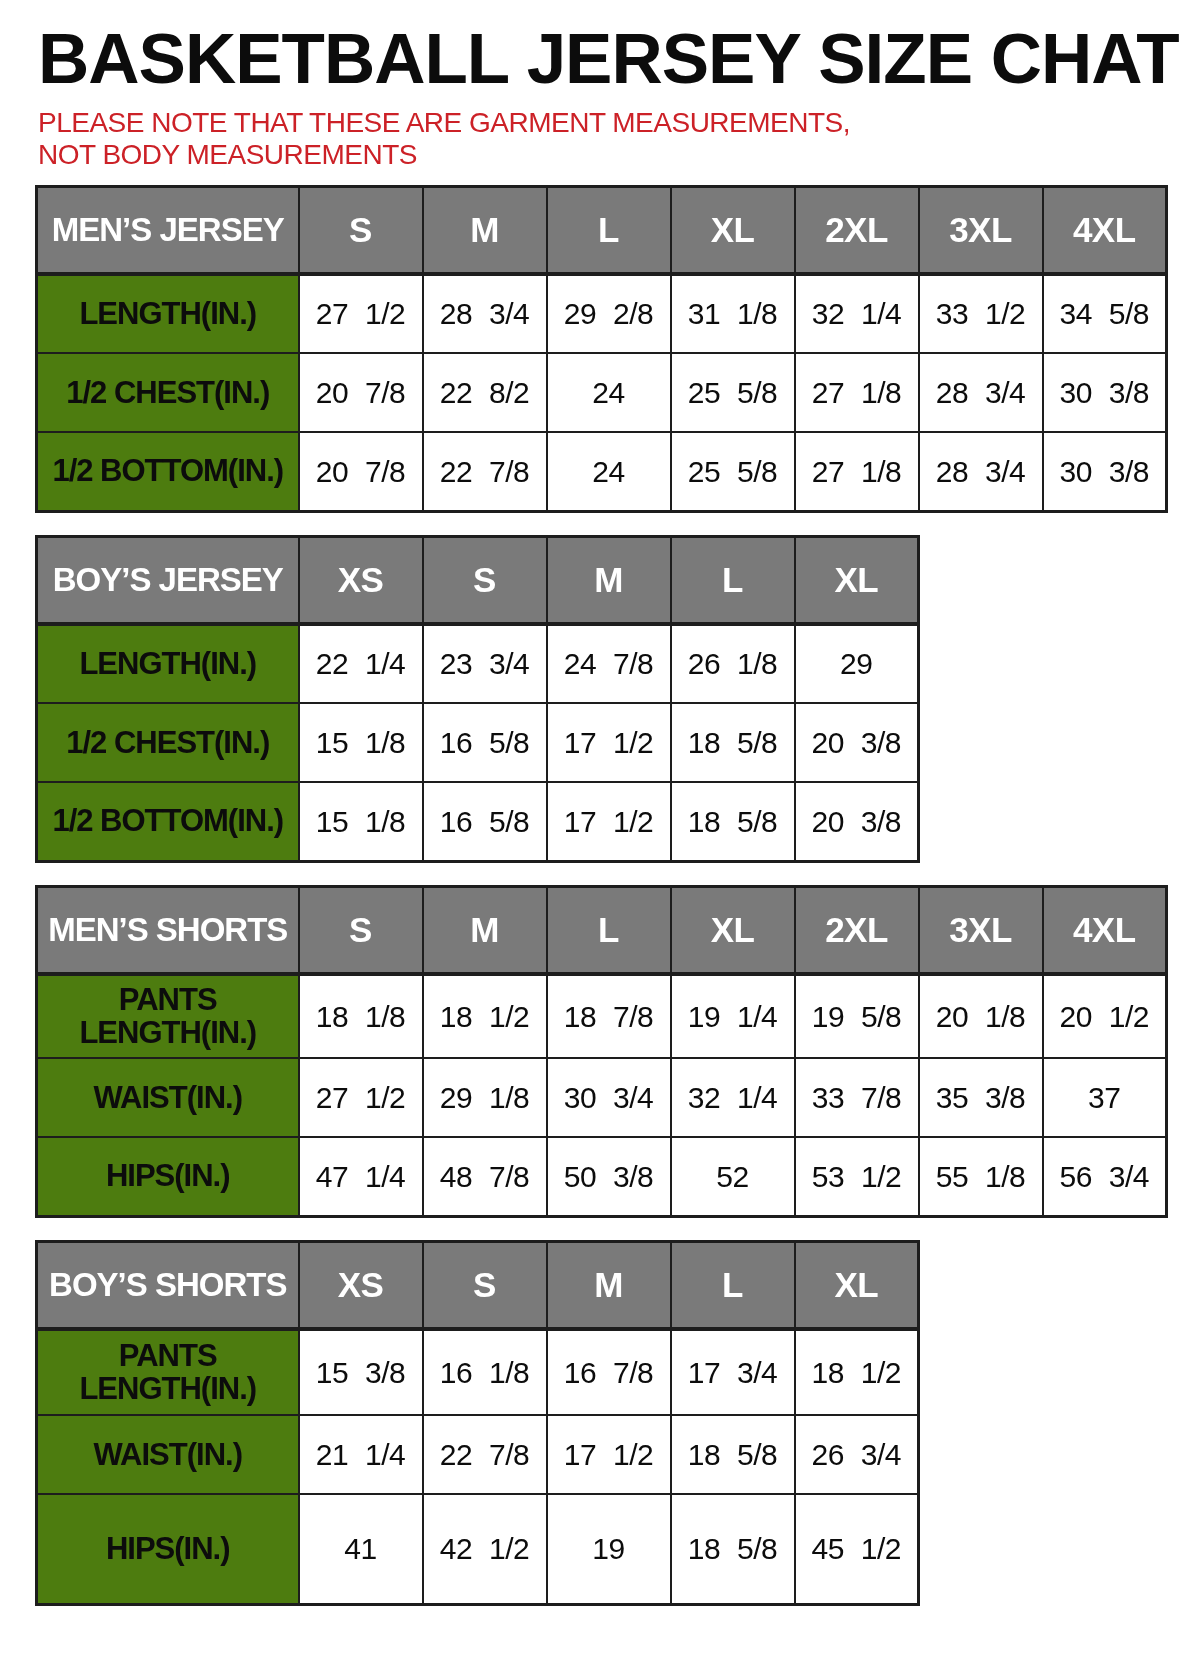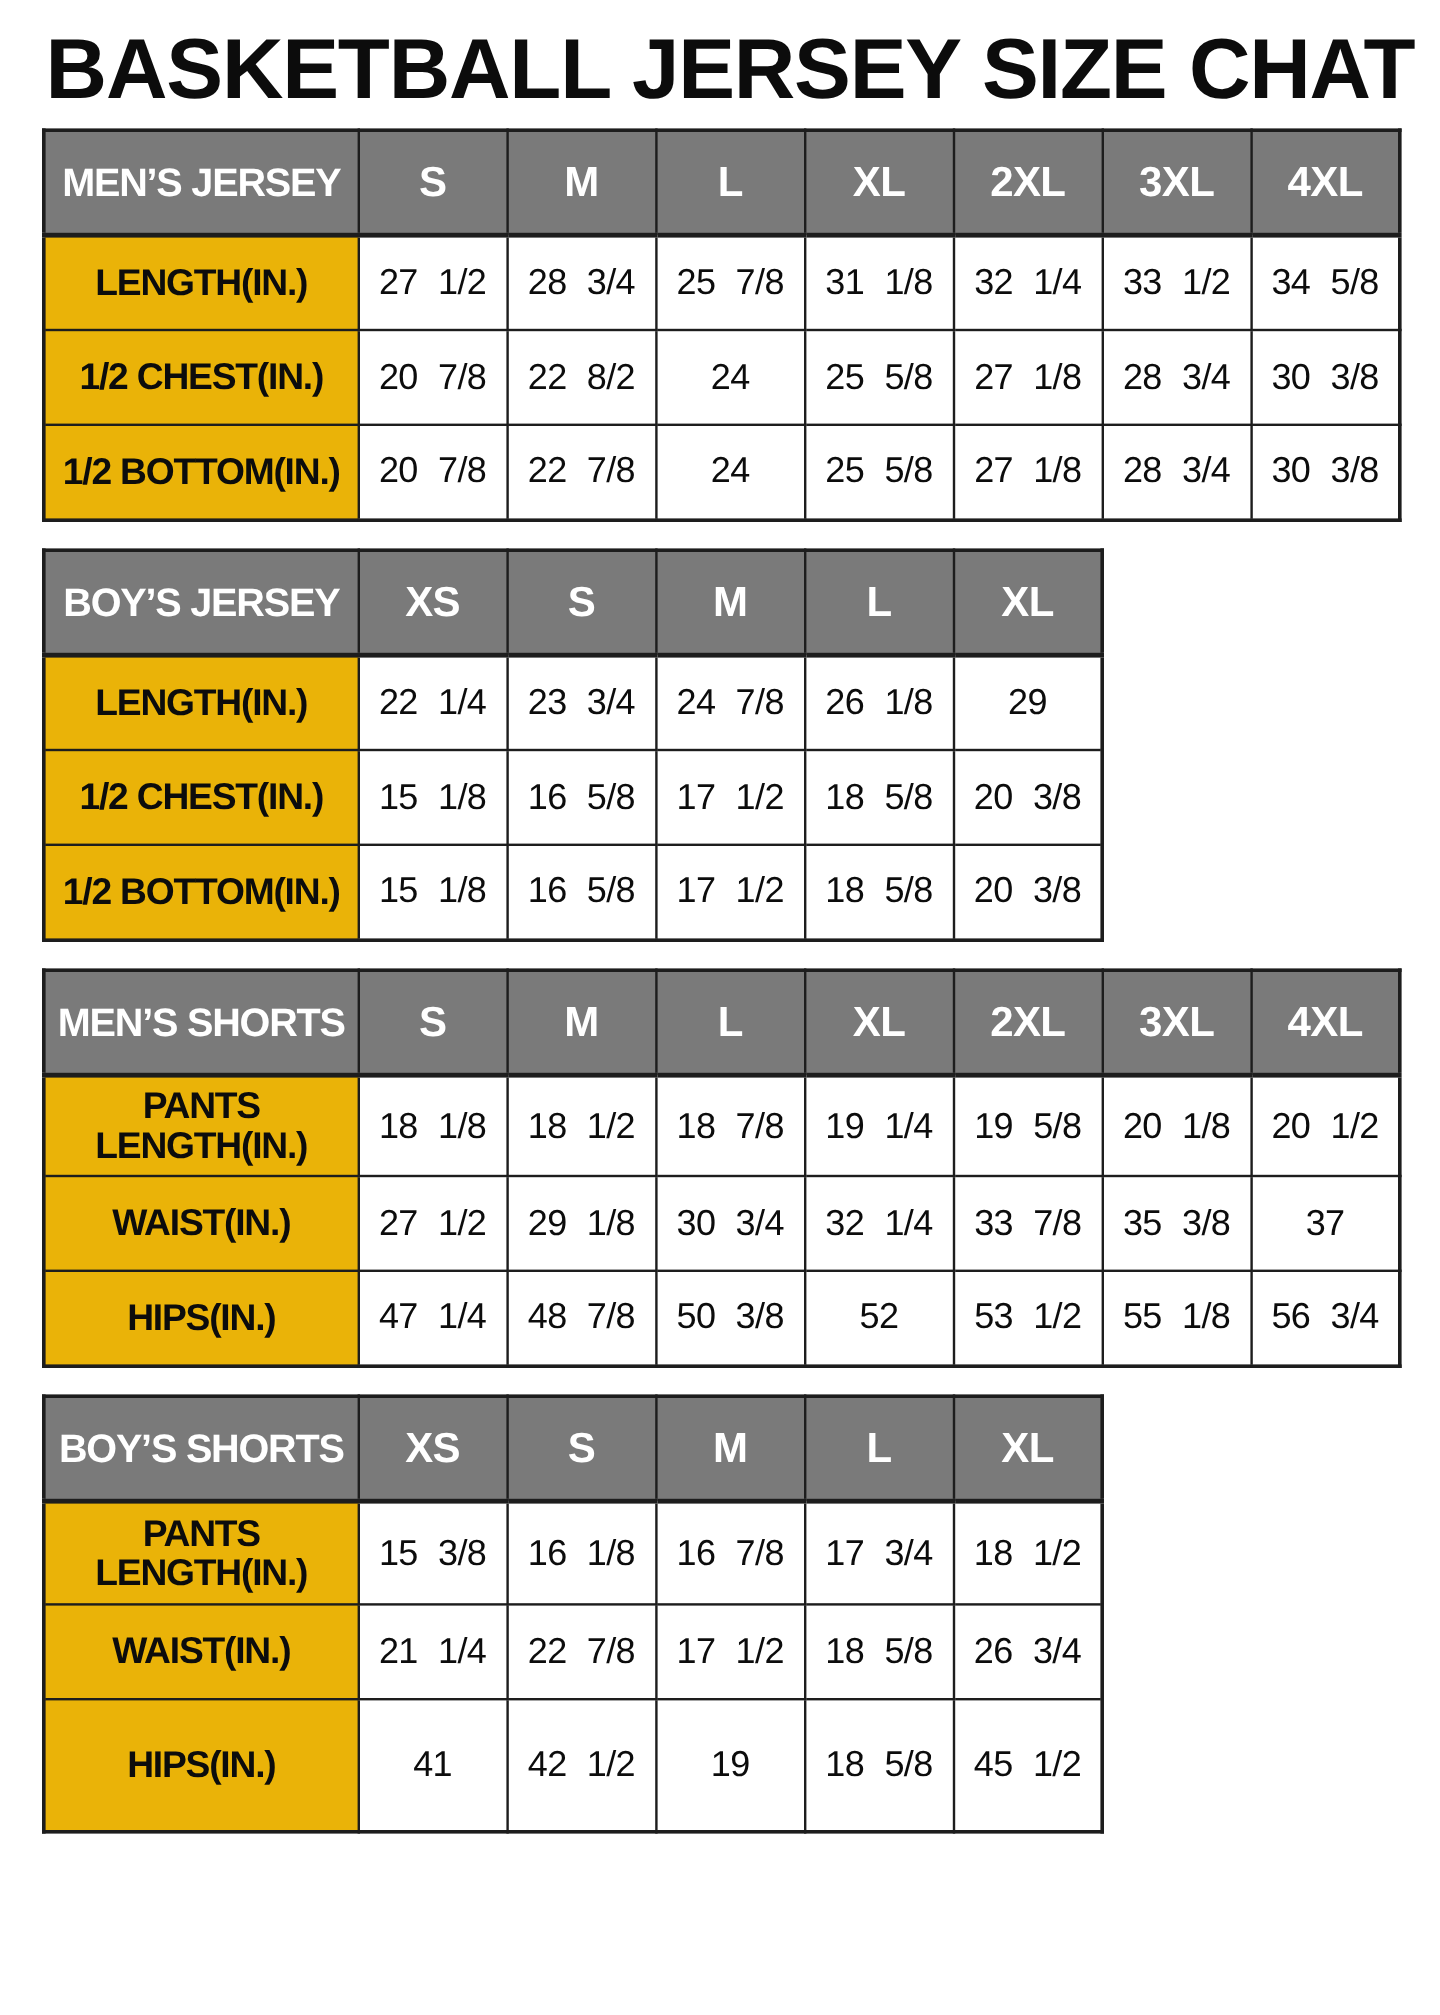--- a/index.html
+++ b/index.html
@@ -53,21 +53,21 @@
     height:88px;
     letter-spacing:-0.5px;
     border-bottom:4px solid var(--border);
   }
   .size-table thead th.corner{
     font-size:33px;
     letter-spacing:-1px;
   }
   .size-table td,.size-table tbody th{height:79px;}
   .size-table tbody th.row-label{
-    background:#eab308;
+    background:#4d7c0f;
     color:#0c0c0c;
     font-weight:bold;
     font-size:31px;
     letter-spacing:-1px;
     line-height:1.05;
   }
   .size-table td.size-value{
     font-size:30px;
     letter-spacing:-0.5px;
     word-spacing:9px;
@@ -88,20 +88,21 @@
     color:var(--accent-red);
     letter-spacing:-0.5px;
     white-space:nowrap;
   }
 </style>
 </head>
 <body>
 
 <div class="page">
   <h1 class="page-title">BASKETBALL JERSEY SIZE CHAT</h1>
+  <p class="note">PLEASE NOTE THAT THESE ARE GARMENT MEASUREMENTS, NOT BODY MEASUREMENTS</p>
   <div id="tables">
       <table class="size-table cols-8">
         <colgroup>
           <col class="label-col">
           <col class="size-col">
           <col class="size-col">
           <col class="size-col">
           <col class="size-col">
           <col class="size-col">
           <col class="size-col">
@@ -117,21 +118,21 @@
             <th>2XL</th>
             <th>3XL</th>
             <th>4XL</th>
           </tr>
         </thead>
         <tbody>
           <tr>
             <th class="row-label">LENGTH(IN.)</th>
             <td class="size-value">27 1/2</td>
             <td class="size-value">28 3/4</td>
-            <td class="size-value">25 7/8</td>
+            <td class="size-value">29 2/8</td>
             <td class="size-value">31 1/8</td>
             <td class="size-value">32 1/4</td>
             <td class="size-value">33 1/2</td>
             <td class="size-value">34 5/8</td>
           </tr>
           <tr>
             <th class="row-label">1/2 CHEST(IN.)</th>
             <td class="size-value">20 7/8</td>
             <td class="size-value">22 8/2</td>
             <td class="size-value">24</td>

